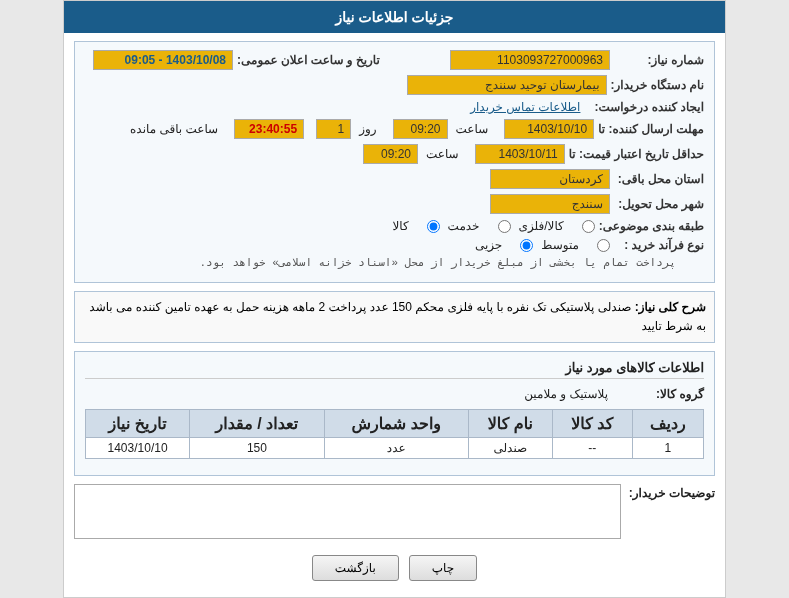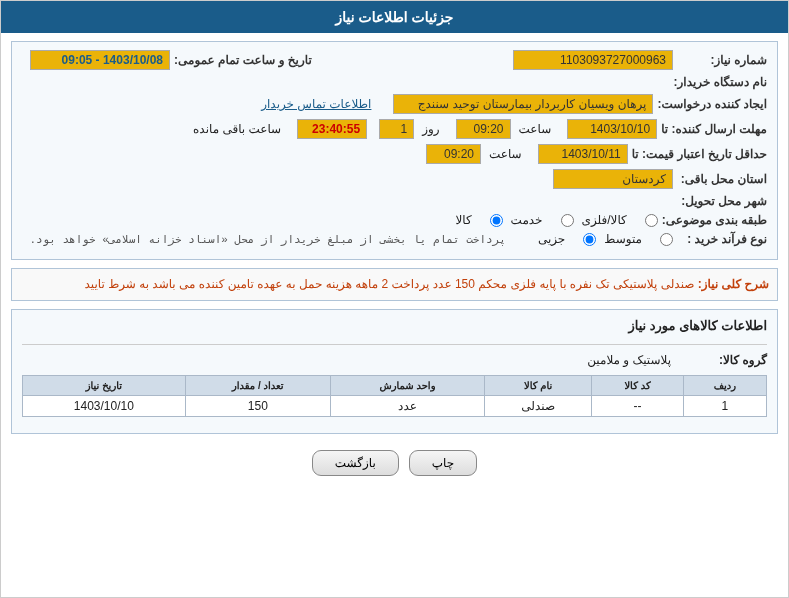--- a/index.html
+++ b/index.html
@@ -4,21 +4,21 @@
   <style>
     * { box-sizing: border-box; margin: 0; padding: 0; }
     body {
       font-family: Tahoma, Arial, sans-serif;
       font-size: 12px;
       background: #e8e8e8;
       direction: rtl;
       color: #222;
     }
     .page-wrapper {
-      width: 789px;
+      width: 663px;
       min-height: 598px;
       background: #fff;
       border: 1px solid #ccc;
       margin: 0 auto;
     }
     .header-bar {
       background: #1a5c8a;
       color: #fff;
       text-align: center;
       padding: 8px 10px;
@@ -82,30 +82,30 @@
       display: flex;
       align-items: center;
       gap: 18px;
     }
     .section-title {
       font-weight: bold;
       font-size: 13px;
       margin-bottom: 6px;
       color: #222;
       border-bottom: 1px solid #ccc;
-      padding-bottom: 11px;
+      padding-bottom: 3px;
     }
     .description-box {
       border: 1px solid #b0c4d8;
       background: #f9f9f9;
       padding: 6px 8px;
       margin-bottom: 8px;
       font-size: 12px;
       line-height: 1.6;
-      color: #c2410c;
+      color: #000000;
     }
     .group-row {
       display: flex;
       align-items: center;
       margin-bottom: 6px;
     }
     .group-label {
       font-weight: bold;
       min-width: 90px;
       text-align: right;
@@ -117,21 +117,21 @@
       width: 100%;
       border-collapse: collapse;
       margin-bottom: 8px;
     }
     table th {
       background: #d0dce8;
       border: 1px solid #aab8c8;
       padding: 4px 8px;
       text-align: center;
       font-weight: bold;
-      font-size: 10px;
+      font-size: 16px;
     }
     table td {
       border: 1px solid #aab8c8;
       padding: 3px 8px;
       text-align: center;
       font-size: 12px;
       background: #fff;
     }
     .notes-area {
       display: flex;
@@ -160,48 +160,48 @@
       gap: 10px;
       padding: 8px 0 6px 0;
     }
     button.action-btn {
       padding: 5px 22px;
       font-size: 12px;
       font-family: Tahoma, Arial, sans-serif;
       border: 1px solid #888;
       background: linear-gradient(to bottom, #f5f5f5, #ddd);
       cursor: pointer;
-      border-radius: 9px;
+      border-radius: 3px;
     }
   </style>
 </head>
 <body>
 
 <div class="page-wrapper">
   <div class="header-bar">
     <span>جزئیات اطلاعات نیاز</span>
   </div>
   <div class="content">
     <div class="form-section">
 
       <div class="form-row">
         <span class="form-label">شماره نیاز:</span>
         <span class="form-value form-value-id">1103093727000963</span>
         <span style="flex:1"></span>
-        <span class="form-label">تاریخ و ساعت تمام عمومی:</span>
+        <span class="form-label">تاریخ و ساعت اعلان عمومی:</span>
         <span class="form-value form-value-date">1403/10/08 - 09:05</span>
       </div>
 
       <div class="form-row">
         <span class="form-label">نام دستگاه خریدار:</span>
+        <span class="form-value form-value-wide">بیمارستان توحید سنندج</span>
       </div>
 
       <div class="form-row">
         <span class="form-label">ایجاد کننده درخواست:</span>
-        <span class="form-value" style="min-width:260px;">پرهان ویسیان کاربردار بیمارستان توحید سنندج</span>
         <span style="margin-right:10px;text-align:center;" class="link-blue">اطلاعات تماس خریدار</span>
       </div>
 
       <div class="form-row">
         <span class="form-label">مهلت ارسال کننده: تا</span>
         <span class="form-value" style="min-width:90px;">1403/10/10</span>
         <span style="margin: 0 4px;">ساعت</span>
         <span class="form-value" style="min-width:55px;">09:20</span>
         <span style="margin: 0 4px;">روز</span>
         <span class="form-value" style="min-width:35px;">1</span>
@@ -216,20 +216,21 @@
         <span class="form-value" style="min-width:55px;">09:20</span>
       </div>
 
       <div class="form-row">
         <span class="form-label">استان محل باقی:</span>
         <span class="form-value" style="min-width:120px;">کردستان</span>
       </div>
 
       <div class="form-row">
         <span class="form-label">شهر محل تحویل:</span>
+        <span class="form-value" style="min-width:120px;">سنندج</span>
       </div>
 
       <div class="form-row">
         <span class="form-label">طبقه بندی موضوعی:</span>
         <div class="radio-group">
           <div class="radio-option">
             <input type="radio" name="tabaghe" style="">
             <span>کالا/فلزی</span>
           </div>
           <div class="radio-option">
@@ -287,19 +288,23 @@
       <td>--</td>
       <td>صندلی</td>
       <td>عدد</td>
       <td>150</td>
       <td>1403/10/10</td>
     </tr>
           </tbody>
       </table>
     </div>
 
+    <div class="notes-area">
+      <span class="notes-label">توضیحات خریدار:</span>
+      <textarea class="notes-field" style=""></textarea>
+    </div>
 
     <div class="button-bar">
       <button class="action-btn">چاپ</button>
       <button class="action-btn">بازگشت</button>
     </div>
   </div>
 </div>
 
 </body></html>

